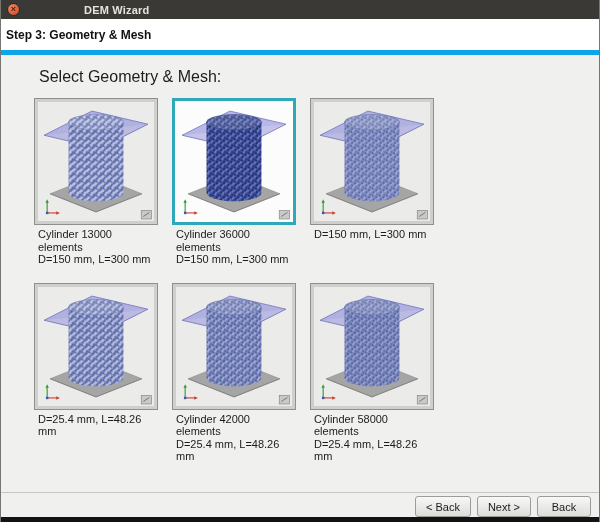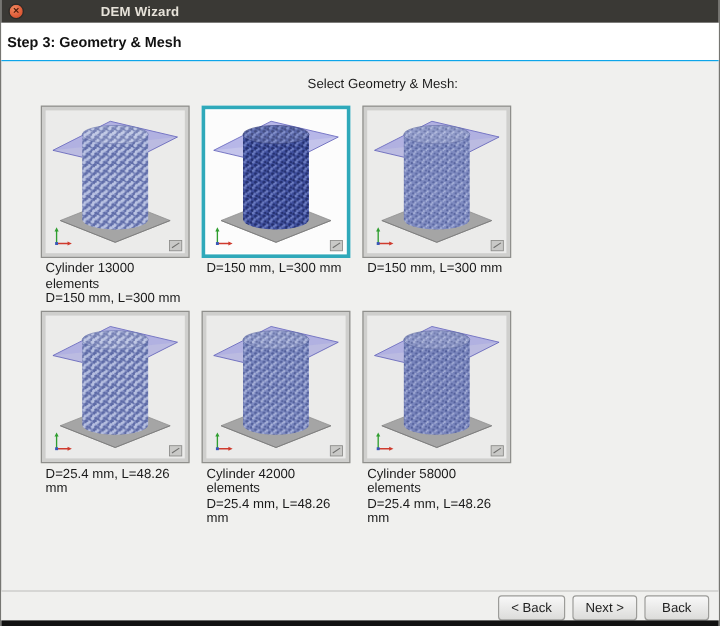--- a/index.html
+++ b/index.html
@@ -25,30 +25,30 @@
     cursor:default;
   }
   .titlebar-title{
     margin-left:16px;color:#e7e3da;font-size:11px;font-weight:bold;
     letter-spacing:0.2px;
     padding-left:48px;
   }
   
   .step-header{
     height:31px;flex:0 0 31px;background:#ffffff;
-    border-bottom:1px solid #0ea5e9;
+    border-bottom:5px solid #0ea5e9;
     display:flex;align-items:center;padding-left:5px;
     font-size:12px;font-weight:bold;color:#111;
   }
   
   .content{flex:1 1 auto;padding:13px 0 0 33px;overflow:hidden;}
-  .select-label{font-size:11px;color:#1c1c1c;margin:0 0 12px 5px;text-align:center;}
+  .select-label{font-size:16px;color:#1c1c1c;margin:0 0 12px 5px;}
   .thumb-grid{
     display:grid;grid-template-columns:repeat(3,124px);
-    column-gap:10px;row-gap:0;align-items:start;
+    column-gap:10px;row-gap:0;align-items:start;gap:14px;
   }
   .thumb-cell{cursor:default;}
   .thumb{
     width:124px;height:127px;box-sizing:border-box;
     border:1px solid #8f8f8c;background:#cfcfcd;padding:3px;
   }
   .thumb-cell.selected .thumb{
     border:3px solid #2fa9ba;background:#ffffff;padding:1px;
   }
   .thumb-render{width:100%;height:100%;background:#ebebea;overflow:hidden;}
@@ -171,20 +171,21 @@
     <rect x="7.8" y="108.8" width="2.4" height="2.4" fill="#3858b8"></rect>
   </g>
   <g>
     <rect x="101.5" y="107.5" width="10" height="8.5" fill="#c9c9c7" stroke="#8a8a88" stroke-width="0.7"></rect>
     <line x1="103.5" y1="113.5" x2="109.5" y2="109.5" stroke="#6f6f6d" stroke-width="0.9"></line>
   </g>
 </svg>
             </div>
     </div>
     <div class="caption">
+      <span>Cylinder 36000 elements</span>
       <div>D=150 mm, L=300 mm</div>
     </div>
   </div>
         <div class="thumb-cell">
     <div class="thumb">
       <div class="thumb-render render-slot">
 <svg viewBox="0 0 114 118" preserveAspectRatio="none">
   <defs>
     <pattern id="pp2" width="7" height="7" patternUnits="userSpaceOnUse">
       <rect width="7" height="7" fill="#7e8ac0"></rect>

